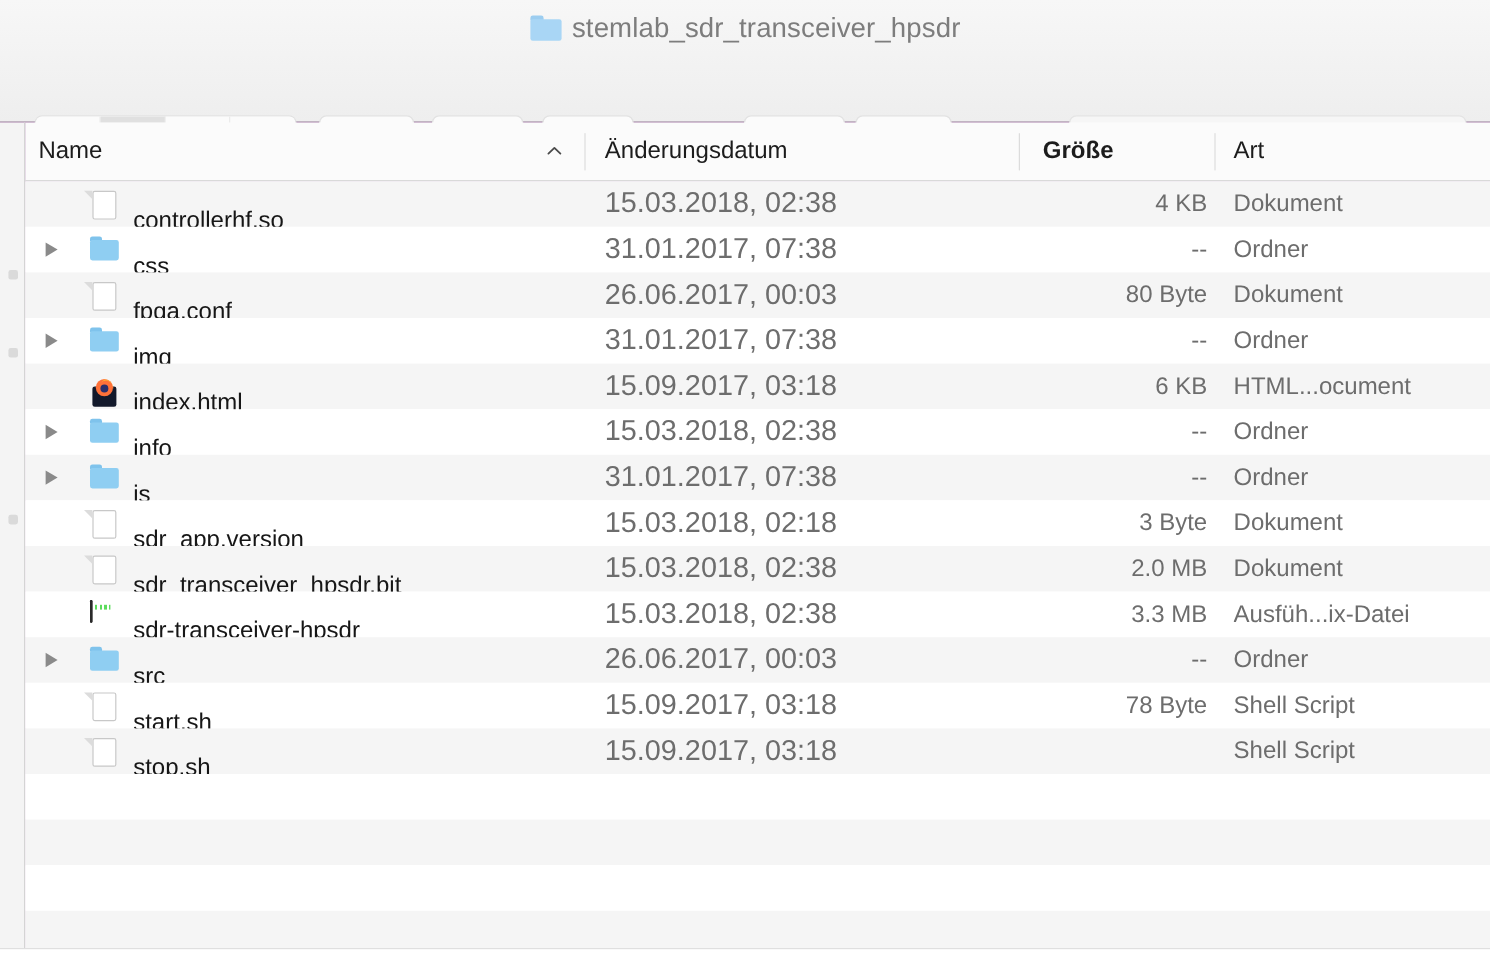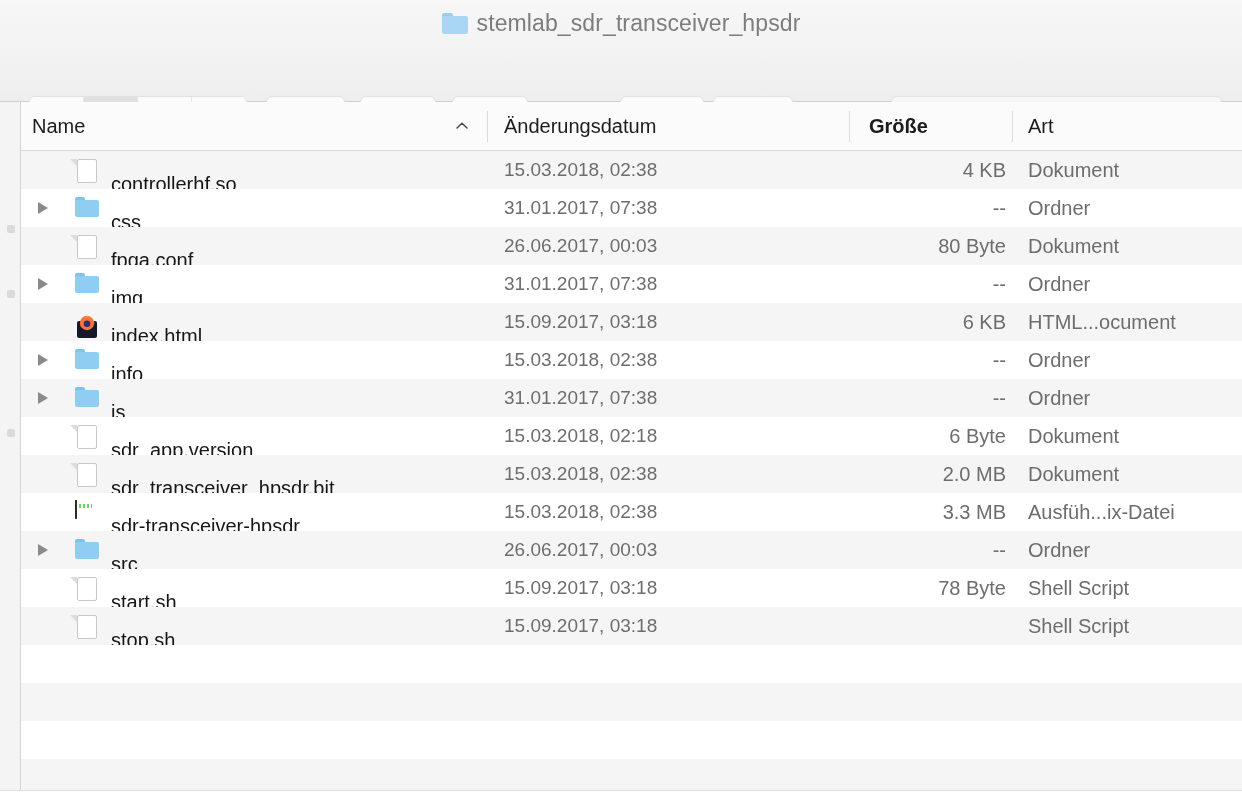--- a/index.html
+++ b/index.html
@@ -240,21 +240,21 @@
     font-size: 20px;
     color: #161616;
     white-space: nowrap;
     margin-top: 14px;
   }
   .row-date {
     position: absolute;
     left: 483px; top: 0;
     height: 38px;
     display: flex; align-items: center;
-    font-size: 19px;
+    font-size: 24px;
     color: #6d6d6d;
     white-space: nowrap;
   }
   .row-size {
     position: absolute;
     left: 700px; top: 0;
     width: 285px;
     height: 38px;
     display: flex; align-items: center; justify-content: flex-end;
     font-size: 20px;
@@ -530,21 +530,21 @@
         <span class="row-icon"><span class="ic-folder"><span class="tab"></span><span class="body"></span></span></span>
         <span class="row-name">js</span>
         <span class="row-date">31.01.2017, 07:38</span>
         <span class="row-size">--</span>
         <span class="row-kind">Ordner</span>
       </div>
       <div class="row odd">
         <span class="row-icon"><span class="ic-doc"><span class="pg"></span><span class="fold"></span></span></span>
         <span class="row-name">sdr_app.version</span>
         <span class="row-date">15.03.2018, 02:18</span>
-        <span class="row-size">6 Byte</span>
+        <span class="row-size">3 Byte</span>
         <span class="row-kind">Dokument</span>
       </div>
       <div class="row even">
         <span class="row-icon"><span class="ic-doc"><span class="pg"></span><span class="fold"></span></span></span>
         <span class="row-name">sdr_transceiver_hpsdr.bit</span>
         <span class="row-date">15.03.2018, 02:38</span>
         <span class="row-size">2.0 MB</span>
         <span class="row-kind">Dokument</span>
       </div>
       <div class="row odd">

